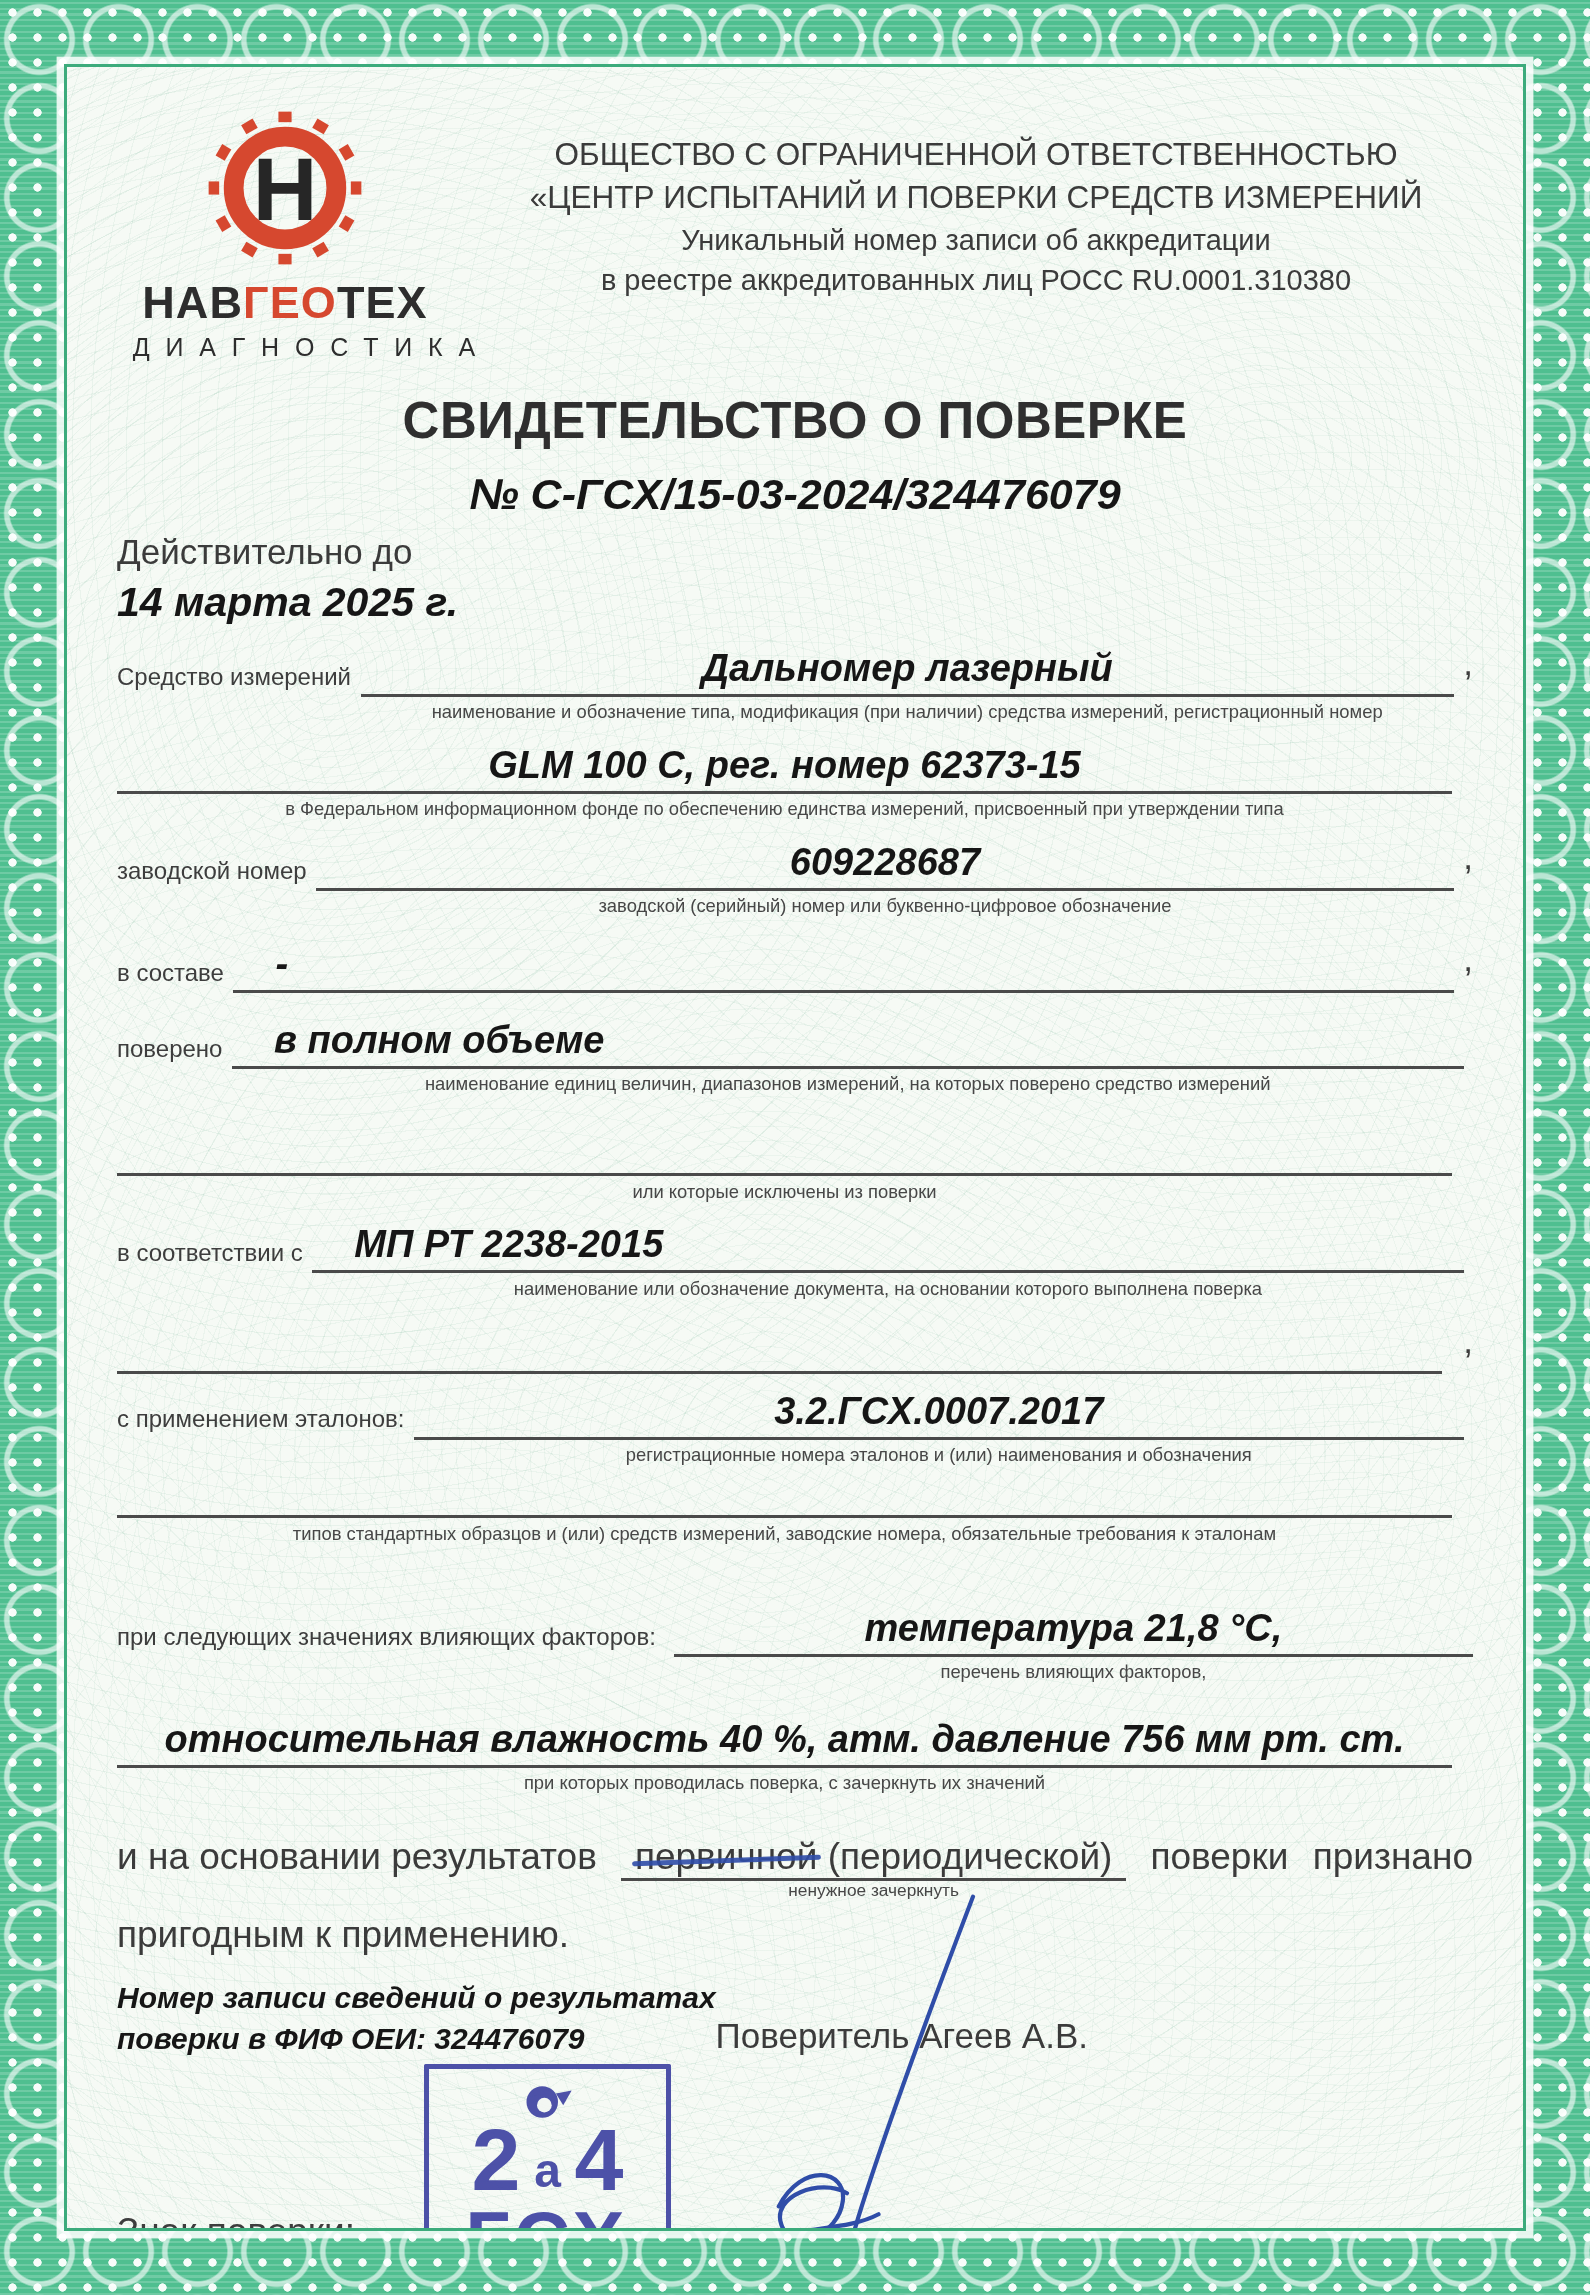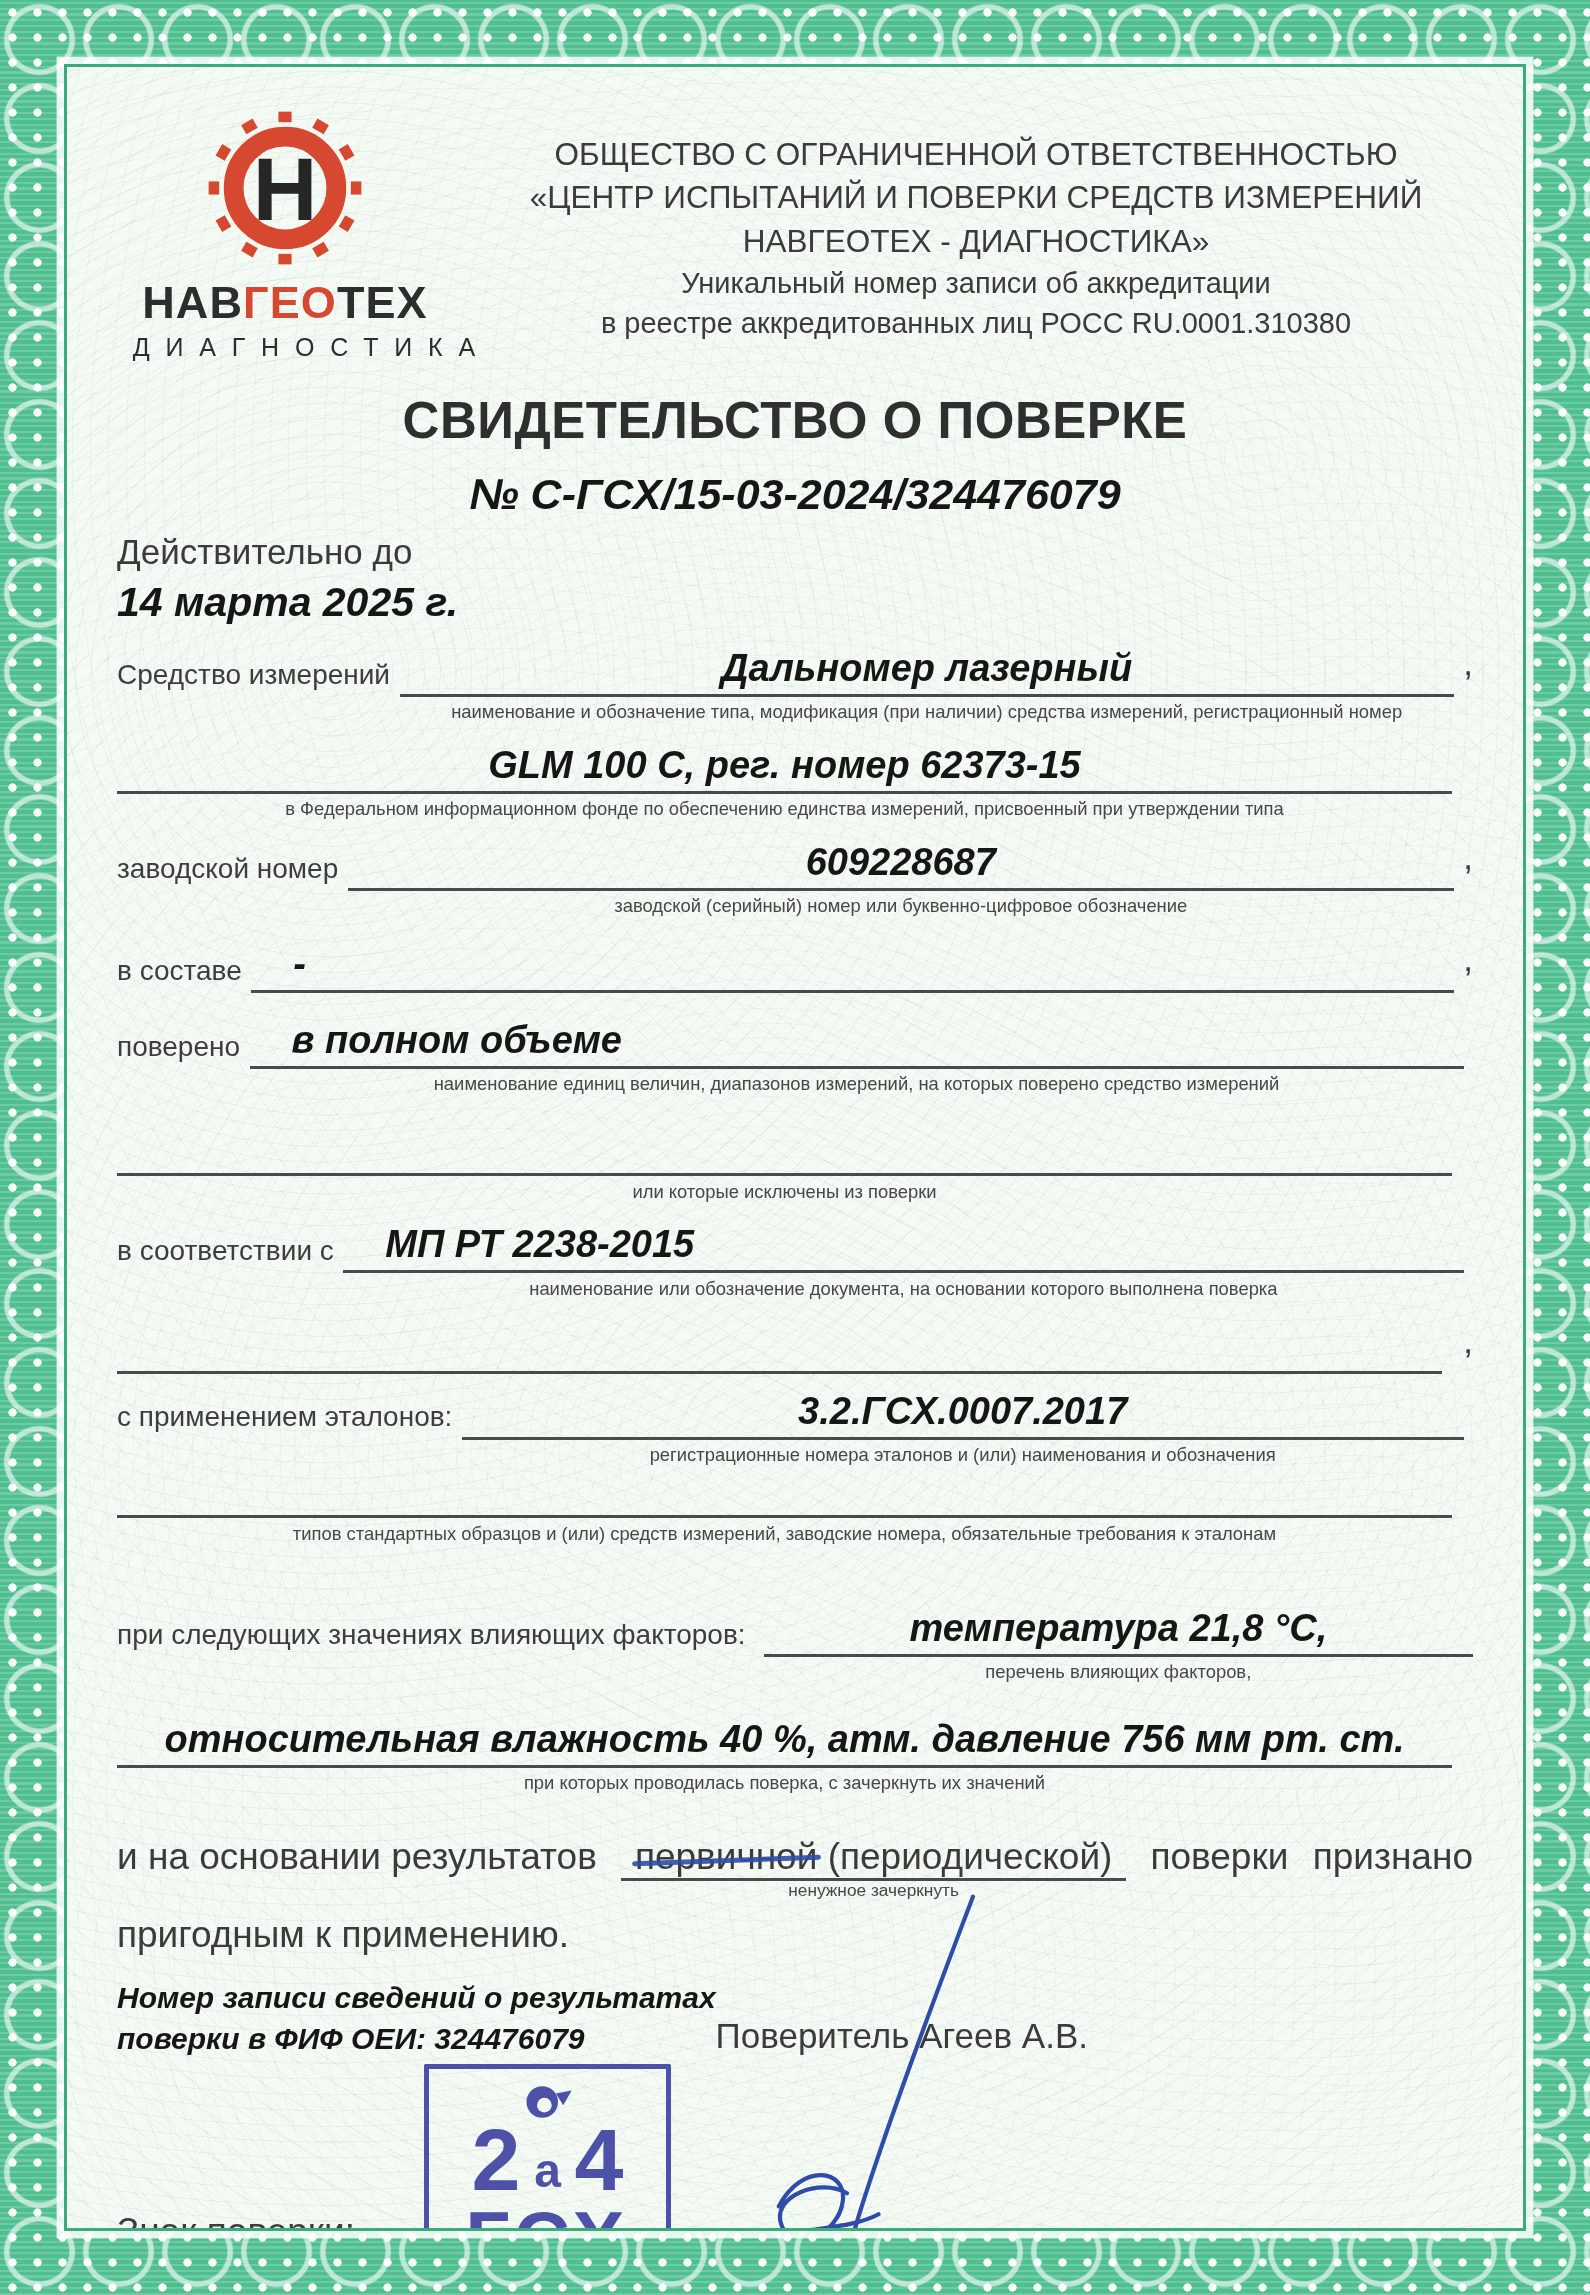--- a/index.html
+++ b/index.html
@@ -52,21 +52,21 @@
 
   
   .title{text-align:center;font-size:51px;font-weight:bold;color:#2f2f2f;margin-top:29px;letter-spacing:0.5px}
   .certnum{text-align:center;font-size:43px;font-weight:bold;font-style:italic;color:var(--ink);margin-top:20px}
   .valid{ margin-top:13px;padding-right:5.3px}
   .valid .vl{font-size:35px;color:#3b3b3b}
   .valid .vd{font-size:41px;font-weight:bold;font-style:italic;color:var(--ink);margin-top:7.4px}
 
   
   .frow{display:grid;grid-template-columns:auto 1fr auto;column-gap:9.5px}
-  .flabel{grid-row:1;grid-column:1;align-self:end;font-size:28px;padding-bottom:6.3px;white-space:nowrap}
+  .flabel{grid-row:1;grid-column:1;align-self:end;font-size:24px;padding-bottom:6.3px;white-space:nowrap}
   .fline{grid-row:1;grid-column:2;align-self:end;border-bottom:3.7px solid var(--line);
          min-height:55px;display:flex;align-items:flex-end;justify-content:center;padding-bottom:4px}
   .fline.left{justify-content:flex-start;padding-left:42px}
   .ftrail{grid-row:1;grid-column:3;align-self:end;font-size:35px;padding-bottom:13.7px}
   .fval{font-size:38px;font-weight:bold;font-style:italic;color:var(--ink);white-space:nowrap}
   .fnote{grid-row:2;grid-column:2;text-align:center;font-size:18.4px;color:var(--note);padding-top:4.2px}
   .fullrow{display:grid;grid-template-columns:1fr auto;column-gap:21px}
   .fullrow .fline{grid-column:1}
   .fullrow .ftrail{grid-column:2}
   .fullrow .fnote{grid-column:1}
@@ -129,21 +129,20 @@
             </g>
             <circle cx="60" cy="60" r="39" fill="none" stroke="#d6482f" stroke-width="15"></circle>
             <text x="60" y="84" font-size="68" font-weight="bold" fill="#262626" text-anchor="middle" font-family="Liberation Sans, DejaVu Sans, sans-serif">Н</text>
           </svg>
           <div class="logo-word"><span>НАВ</span><span class="geo">ГЕО</span><span>ТЕХ</span></div>
           <div class="logo-sub">ДИАГНОСТИКА</div>
         </div>
         <div class="company">
           <div class="c1">ОБЩЕСТВО С ОГРАНИЧЕННОЙ ОТВЕТСТВЕННОСТЬЮ</div>
           <div class="c2">«ЦЕНТР ИСПЫТАНИЙ И ПОВЕРКИ СРЕДСТВ ИЗМЕРЕНИЙ</div>
-          <div class="c3">НАВГЕОТЕХ - ДИАГНОСТИКА»</div>
           <div class="c4">Уникальный номер записи об аккредитации</div>
           <div class="c5">в реестре аккредитованных лиц РОСС RU.0001.310380</div>
         </div>
       </div>
 
       <div class="title">СВИДЕТЕЛЬСТВО О ПОВЕРКЕ</div>
       <div class="certnum">№ С-ГСХ/15-03-2024/324476079</div>
       <div class="valid">
         <div class="vl">Действительно до</div>
         <div class="vd">14 марта 2025 г.</div>

